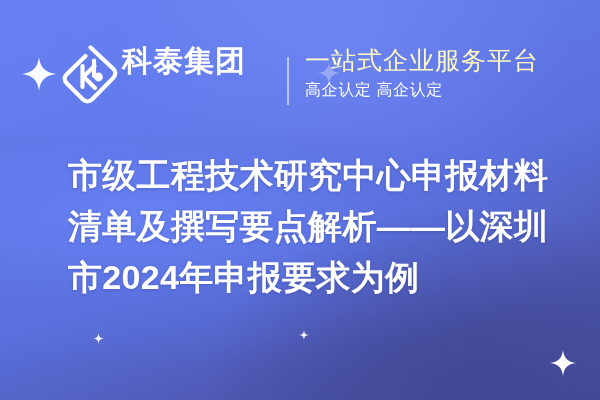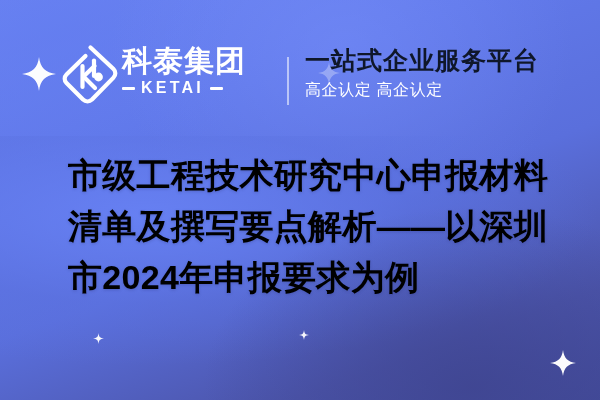--- a/index.html
+++ b/index.html
@@ -62,32 +62,32 @@
   }
 
   .divider{
     position:absolute; left:287px; top:57px;
     width:2px; height:48px;
     background:rgba(255,255,255,.55);
   }
 
   .tagline{ position:absolute; left:305px; top:44px; }
   .tag-main{
-    font-size:25px; font-weight:700; color:#0f172a;
+    font-size:25px; font-weight:400; color:#fef9c3;
     letter-spacing:1px; line-height:32px; white-space:nowrap;
   }
   .tag-sub{
     font-size:16px; font-weight:400; color:#ffffff;
     letter-spacing:.6px; line-height:24px; margin-top:2px; white-space:nowrap;
   }
 
   
   .title{
     position:absolute; left:68px; top:150px; width:496px;
-    font-size:34px; font-weight:700; color:#000000;
+    font-size:34px; font-weight:700; color:#ffffff;
     line-height:51px; letter-spacing:.3px;
     word-break:break-all;
     text-shadow:0 1px 3px rgba(40,45,110,.28);
   }
 
   
   .spark{ position:absolute; pointer-events:none; }
   .spark svg{ display:block; width:100%; height:100%; }
   .sp-left   { left:22px;  top:57px;  width:34px; height:34px; opacity:.98; }
   .sp-tag    { left:318px; top:62px;  width:22px; height:22px; opacity:.30; }
@@ -115,25 +115,20 @@
           <path d="M22.5 24 L22.5 45"></path>
           <path d="M34.5 24 L23.5 34.5 L35 46"></path>
           <path d="M34 18.5 L34 34"></path>
         </g>
         <circle cx="38.5" cy="35" r="4.4" fill="#ffffff"></circle>
       </svg>
     </div>
 
     <div class="brand">
       <div class="brand-cn">科泰集团</div>
-      <div class="brand-en">
-        <span class="rule"></span>
-        <span class="txt">KETAI</span>
-        <span class="rule"></span>
-      </div>
     </div>
 
     <div class="divider"></div>
 
     <div class="tagline">
       <div class="tag-main">一站式企业服务平台</div>
       <div class="tag-sub">高企认定 高企认定</div>
     </div>
   </div>
 

